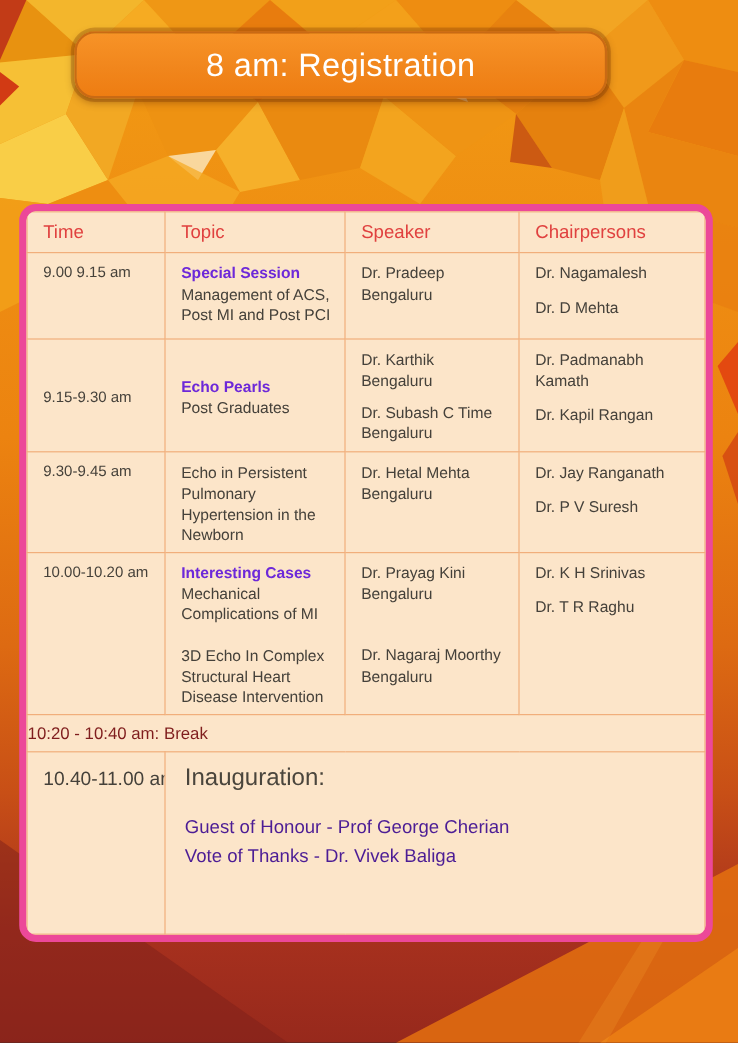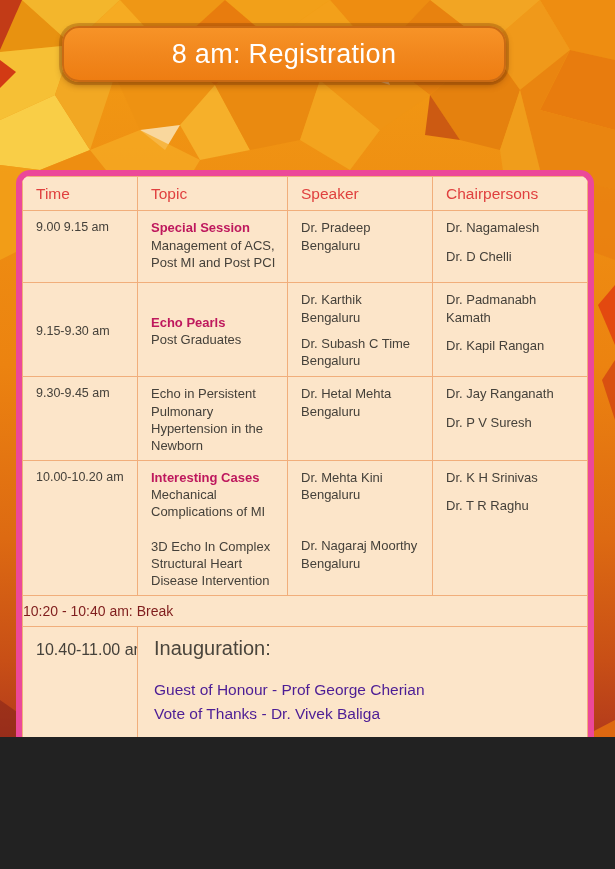--- a/index.html
+++ b/index.html
@@ -1,17 +1,17 @@
 <!DOCTYPE html>
 <html><head>
 <meta charset="utf-8">
 <style>
   html,body{margin:0;padding:0;background:#222;}
   .stage{
-    position:relative;width:615px;height:737px;overflow:hidden;
+    position:relative;width:615px;height:869px;overflow:hidden;
     font-family:"Liberation Sans","DejaVu Sans",sans-serif;
   }
   .bg{position:absolute;inset:0;z-index:0;display:block;}
 
   
   .banner{
     position:absolute;left:62px;top:26px;width:444px;height:56px;z-index:2;
     background:linear-gradient(180deg,#f79327 0%,#f1861c 55%,#ee7d12 100%);
     border:2px solid #c96a14;border-radius:17px;box-sizing:border-box;
     box-shadow:0 0 0 3px rgba(120,50,5,0.28),0 3px 7px rgba(90,35,0,0.45);
@@ -31,21 +31,21 @@
     border:1px solid #f1ae7b;vertical-align:top;text-align:left;
     padding:8px 8px 6px 13px;color:#45413a;font-size:13px;line-height:1.32;
     overflow:hidden;
   }
   tr.hdr{height:34px;}
   th{color:#e0413f;font-size:15.5px;font-weight:normal;padding-top:7px;}
   .t-r1{height:72px;margin-left:24px;}.t-r2{height:94px;}.t-r3{height:83px;}
   .t-r4{height:72px;}.t-r5{height:135px;}.t-break{height:31px;}
   td.vmid{vertical-align:middle;}
   .time-cell{font-size:12.5px;white-space:nowrap;}
-  .topic-title{font-weight:bold;color:#be185d;}
+  .topic-title{font-weight:bold;color:#6d28d9;}
   .topic-title:empty{display:none;}
   .pre{white-space:pre-line;}
   .speaker-block{white-space:pre-line;}
   .speaker-2{margin-top:9px;}
   .speaker-2:empty{display:none;}
   .speaker-2.gap-lg{margin-top:34px;}
   .chair-2{margin-top:11px;}
   td.break-cell{
     text-align:left;vertical-align:middle;color:#7f1d1d;font-size:14px;
     padding:4px 0;
@@ -146,21 +146,21 @@
           <div class="pre">Management of ACS,
 Post MI and Post PCI</div>
         </td>
         <td>
           <div class="speaker-block">Dr. Pradeep
 Bengaluru</div>
 
         </td>
         <td>
           <div>Dr. Nagamalesh</div>
-          <div class="chair-2">Dr. D Chelli</div>
+          <div class="chair-2">Dr. D Mehta</div>
         </td>
       </tr>
 
       <tr class="t-r2">
         <td class="time-cell vmid">9.15-9.30 am</td>
         <td class="vmid">
           <div class="topic-title">Echo Pearls</div>
           <div class="pre">Post Graduates</div>
         </td>
         <td>
@@ -201,21 +201,21 @@
         <td>
           <div class="topic-title">Interesting Cases</div>
           <div class="pre">Mechanical
 Complications of MI
 
 3D Echo In Complex
 Structural Heart
 Disease Intervention</div>
         </td>
         <td>
-          <div class="speaker-block">Dr. Mehta Kini
+          <div class="speaker-block">Dr. Prayag Kini
 Bengaluru</div>
           <div class="speaker-block speaker-2 gap-lg">Dr. Nagaraj Moorthy
 Bengaluru</div>
         </td>
         <td>
           <div>Dr. K H Srinivas</div>
           <div class="chair-2">Dr. T R Raghu</div>
         </td>
       </tr>
 

